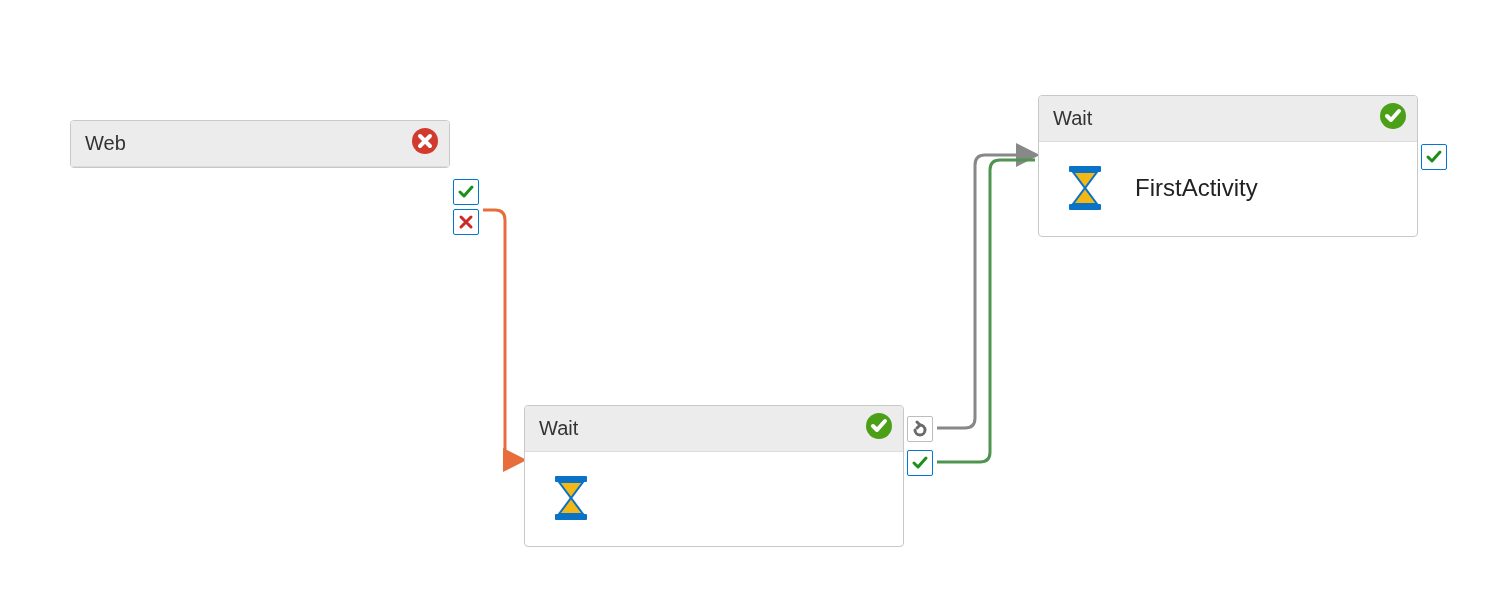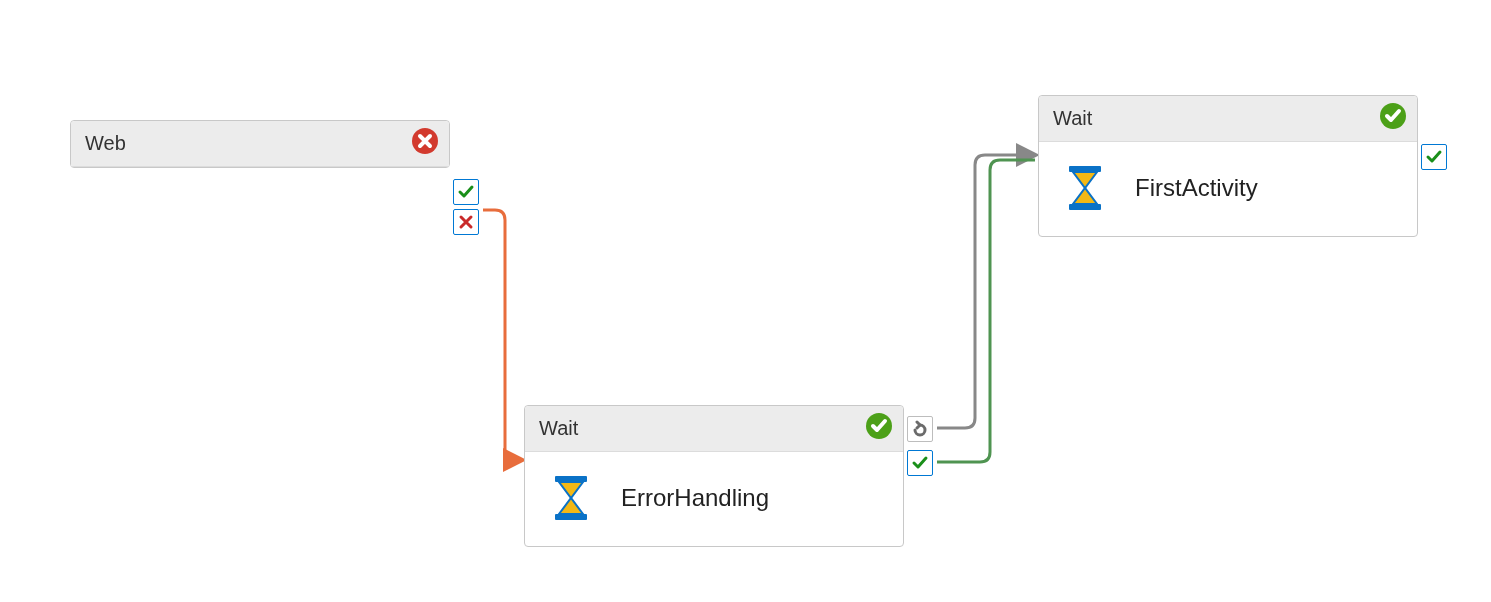--- a/index.html
+++ b/index.html
@@ -127,21 +127,20 @@
     </div>
     <div class="node-body">
       <span class="icon-slot">
         <svg width="52" height="52" viewBox="0 0 52 52">
           <rect x="10" y="4" width="32" height="6" rx="1" fill="#0a72c7"></rect>
           <rect x="10" y="42" width="32" height="6" rx="1" fill="#0a72c7"></rect>
           <path d="M 14 10 L 38 10 L 26 26 Z" fill="#f3b815" stroke="#0a72c7" stroke-width="2"></path>
           <path d="M 14 42 L 38 42 L 26 26 Z" fill="#f3b815" stroke="#0a72c7" stroke-width="2"></path>
         </svg>
       </span>
-      <span class="node-title">ErrorHandling</span>
     </div>
 
     <div class="port" style="right:-30px; top:10px; border-color:#bdbdbd;">
       <svg width="18" height="18" viewBox="0 0 18 18">
         <path d="M 4 10 A 5 5 0 1 0 9 5" fill="none" stroke="#6b6b6b" stroke-width="3" stroke-linecap="round"></path>
         <path d="M 6 2 L 9 5 L 6 8" fill="none" stroke="#6b6b6b" stroke-width="3" stroke-linecap="round" stroke-linejoin="round"></path>
       </svg>
     </div>
 
     <div class="port" style="right:-30px; top:44px;">

